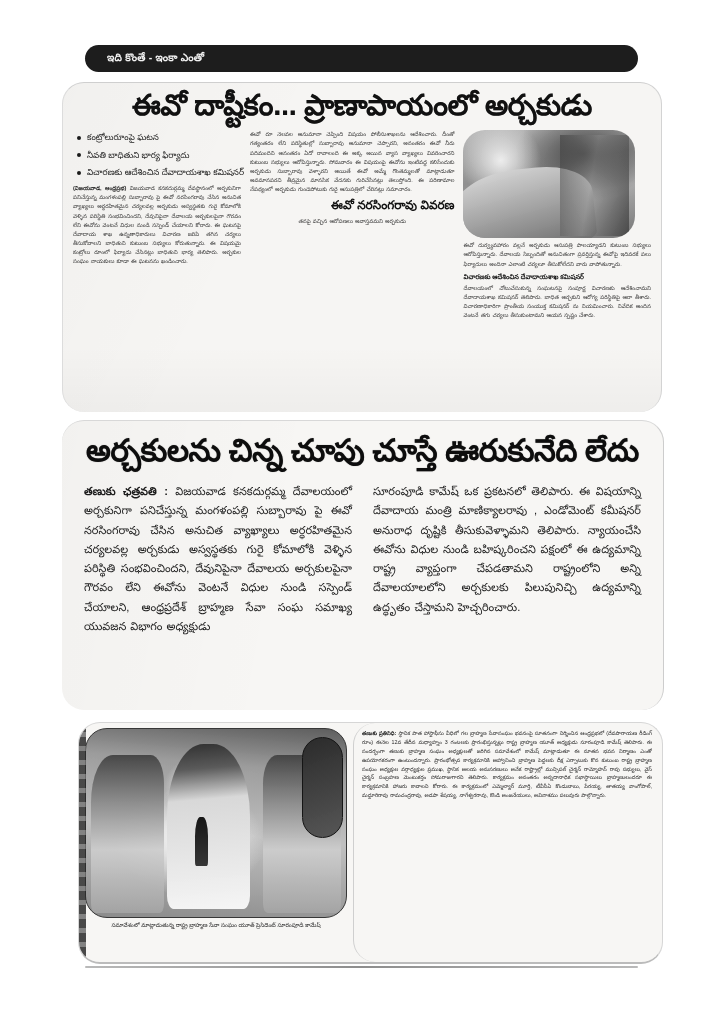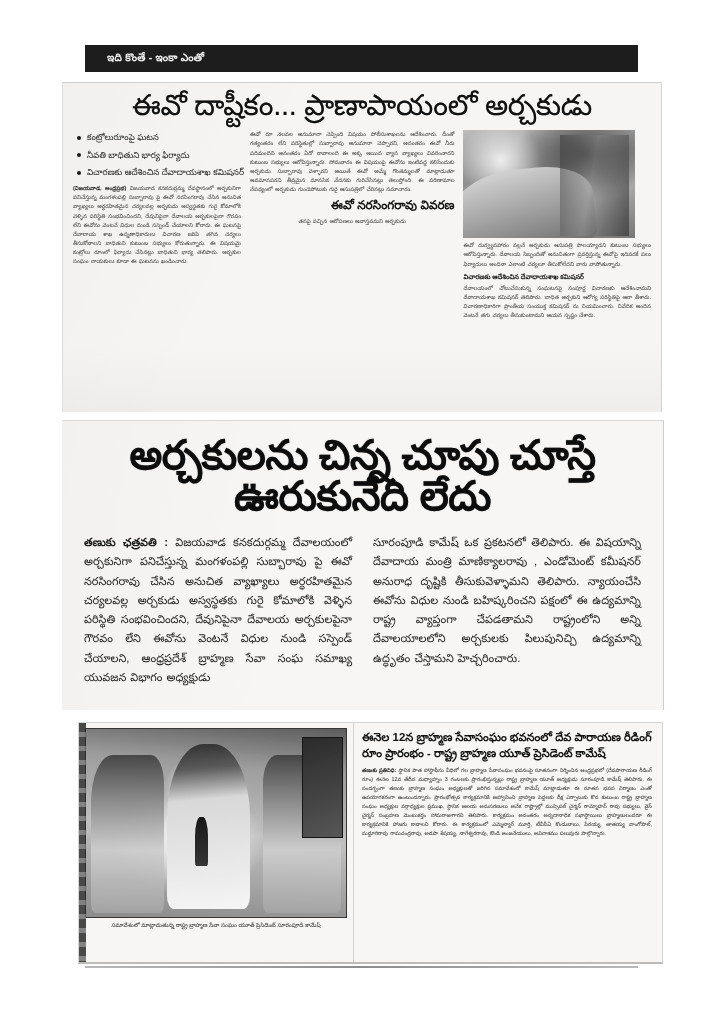--- a/index.html
+++ b/index.html
@@ -1,15 +1,15 @@
 <!DOCTYPE html>
 <html><head>
 <meta charset="utf-8">
 <style>
-  * { box-sizing: border-box; margin: 0; padding: 0; }
+  * { box-sizing: border-box; margin: 0; padding: 0; border-radius: 22px; }
 
   html, body {
     width: 723px;
     height: 1024px;
     background: #ffffff;
     font-family: "Liberation Sans", sans-serif;
     overflow: hidden;
   }
 
   .page {
@@ -52,21 +52,21 @@
     border-right: 1px solid #d3d3d3;
     background-image:
        linear-gradient(115deg, rgba(0,0,0,0.018) 0%, rgba(0,0,0,0) 35%),
        linear-gradient(0deg, rgba(0,0,0,0.03) 0%, rgba(255,255,255,0) 20%);
     overflow: hidden;
   }
 
   .hl1 {
     text-align: center;
     font-size: 29px;
-    font-weight: normal;
+    font-weight: bold;
     color: #111;
     letter-spacing: -0.3px;
     margin-top: 7px;
     line-height: 1.05;
     text-shadow: 0 0 0.6px rgba(0,0,0,0.5);
   }
 
   .c1-body {
     display: flex;
     margin-top: 10px;
@@ -212,21 +212,21 @@
     width: 602px;
     height: 290px;
     background: #f7f6f4;
     border-top: 1px solid #d8d8d8;
     border-right: 1px solid #cdcdcd;
     background-image: linear-gradient(100deg, rgba(0,0,0,0.02) 0%, rgba(0,0,0,0) 40%);
     overflow: hidden;
   }
   .hl2 {
     text-align: center;
-    font-size: 41px;
+    font-size: 31px;
     font-weight: bold;
     color: #0d0d0d;
     margin-top: 14px;
     letter-spacing: -0.4px;
     line-height: 1;
     text-shadow: 0 0 0.8px rgba(0,0,0,0.6);
   }
   .c2-body {
     display: flex;
     gap: 21px;
@@ -359,21 +359,20 @@
         <div class="crowd-r"></div>
         <div class="board"></div>
         <div class="speaker"></div>
         <div class="mic"></div>
       </div>
       <div class="caption">సమావేశంలో మాట్లాడుతున్న రాష్ట్ర బ్రాహ్మణ సేవా సంఘం యూత్ ప్రెసిడెంట్ సూరంపూడి కామేష్</div>
     </div>
 
     <div class="c3-right">
       <div class="bar-left"></div>
-      <div class="hl3">ఈనెల 12న బ్రాహ్మణ సేవాసంఘం భవనంలో దేవ పారాయణ రీడింగ్ రూం ప్రారంభం - రాష్ట్ర బ్రాహ్మణ యూత్ ప్రెసిడెంట్ కామేష్</div>
       <div class="micro3">
         <span class="lead">తణుకు ప్రతినిధి:</span>
         <span>స్థానిక పాత పోస్టాఫీసు వీధిలో గల బ్రాహ్మణ సేవాసంఘం భవనంపై సూతనంగా నిర్మించిన ఆంధ్రప్రభలో (దేవపారాయణ రీడింగ్ రూం) ఈనెల 12వ తేదీన మధ్యాహ్నం 3 గంటలకు ప్రారంభిస్తున్నట్లు రాష్ట్ర బ్రాహ్మణ యూత్ అధ్యక్షుడు సూరంపూడి కామేష్ తెలిపారు. ఈ సందర్భంగా తణుకు బ్రాహ్మణ సంఘం అధ్యక్షులతో జరిగిన సమావేశంలో కామేష్ మాట్లాడుతూ ఈ నూతన భవన నిర్మాణం ఎంతో ఉపయోగకరంగా ఉంటుందన్నారు. ప్రారంభోత్సవ కార్యక్రమానికి ఆహ్వానించి బ్రాహ్మణ పెద్దలకు దీక్ష ఎర్పాటుకు కొన కుటుంబ రాష్ట్ర బ్రాహ్మణ సంఘం అధ్యక్షుల వర్గాధ్యక్షుల ప్రముఖ, స్థానిక ఆలయ అనుసరణులు అనేక రాష్ట్రాల్లో మున్సిపల్ చైర్మన్ రామ్మోహన్ రావు సభ్యులు, వైస్ చైర్మన్ సంబ్రహణ మెంటుకర్తం సోమరాజుగారని తెలిపారు. కార్యక్రమం అనంతరం అన్నదానాధిక సభాస్థాయిలు బ్రాహ్మణులందరూ ఈ కార్యక్రమానికి హాజరు కావాలని కోరారు. ఈ కార్యక్రమంలో ఎమ్మెల్యార్ మూర్తి, టీవీసీఏ కొండుబాబు, పేరయ్య, తాతయ్య వాంగోపాల్, మద్దూరిరావు రామచంద్రరావు, అడపా శేషయ్య, నాగేశ్వరరావు, కొండి అంజనేయులు, అవినాశము పలువురు పాల్గొన్నారు.</span>
       </div>
     </div>
   </div>
 
   <div class="bottom-rule"></div>
 
 </div>

